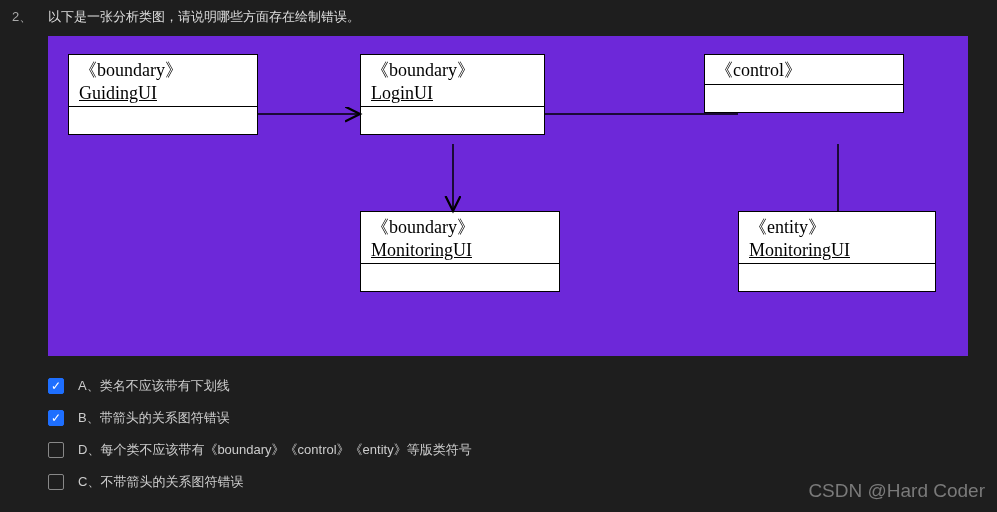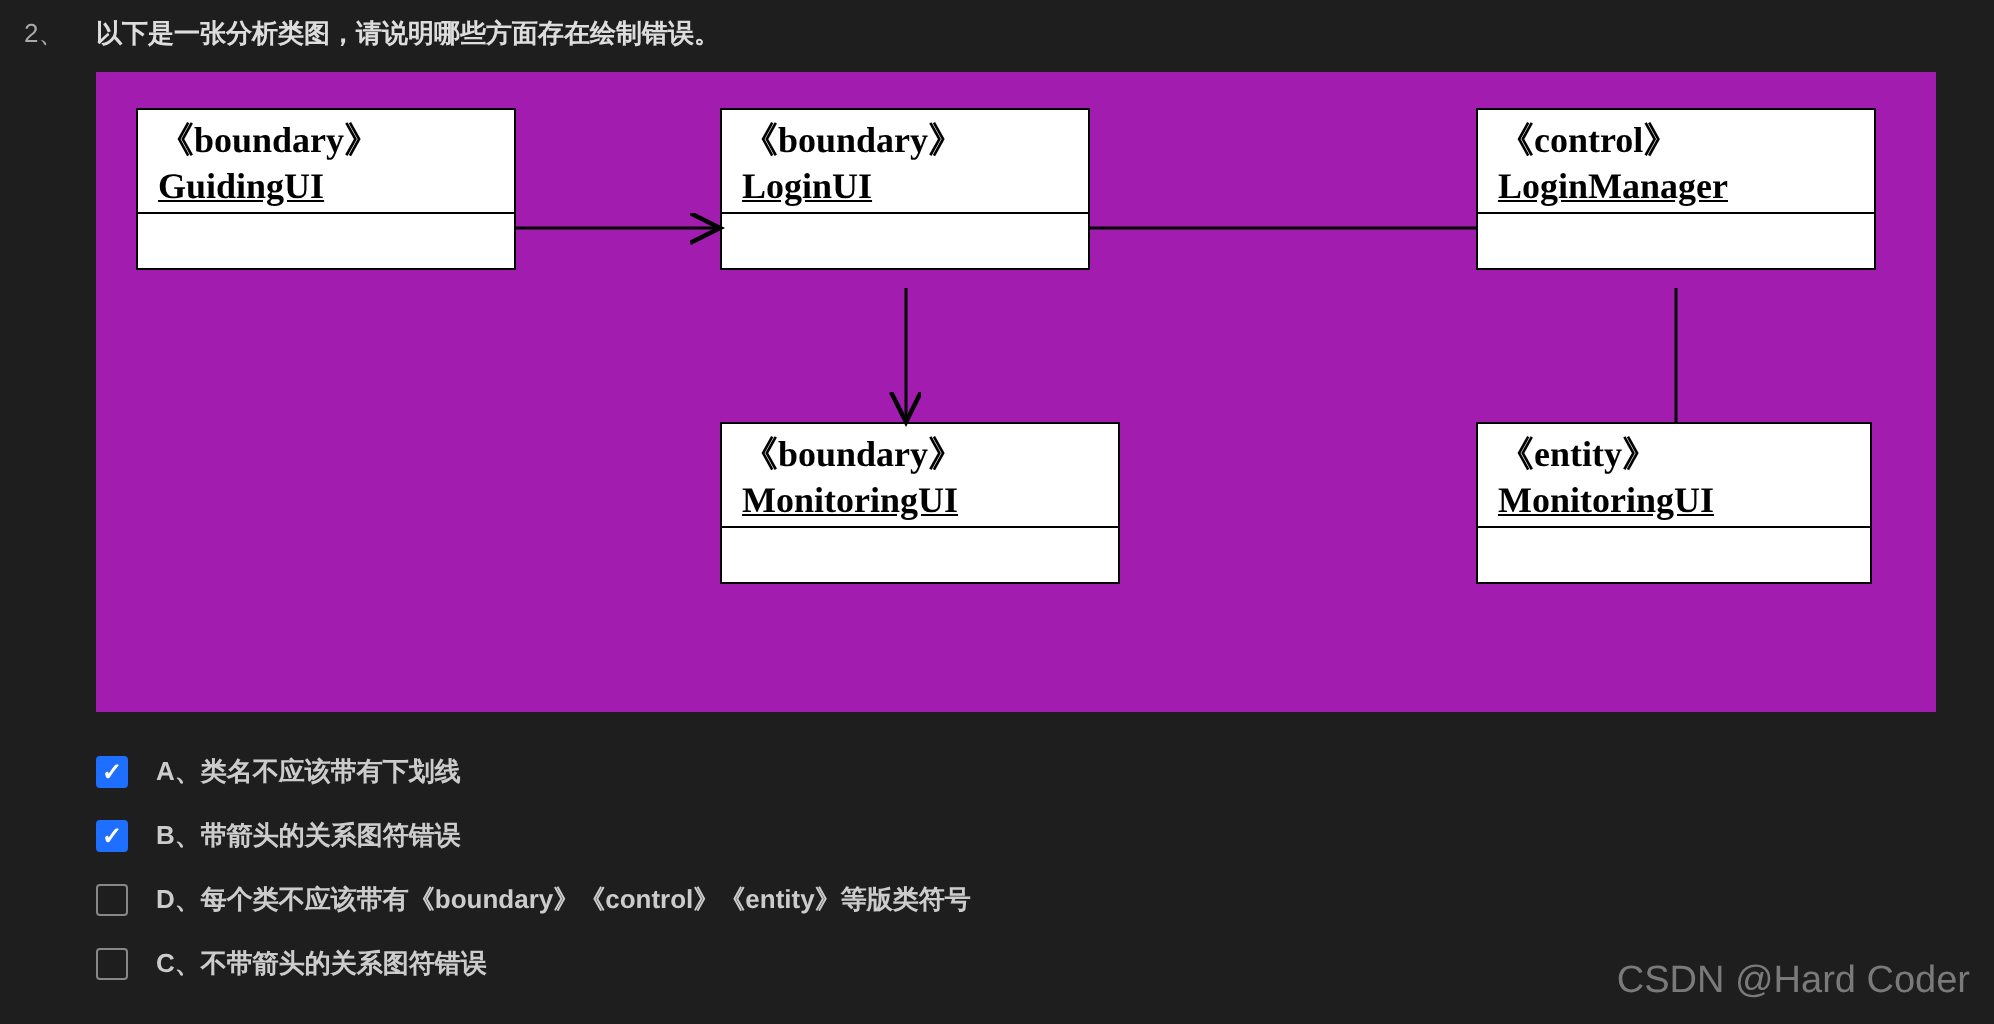--- a/index.html
+++ b/index.html
@@ -12,46 +12,46 @@
     position: relative;
     overflow: hidden;
   }
   .row { display: flex; }
   .qnum {
     width: 48px;
     padding: 8px 0 0 12px;
     color: #aaa;
     font-size: 13px;
   }
-  .qbody { flex: 1; padding: 8px 0 0 0; font-weight: bold; }
+  .qbody { flex: 1; padding: 8px 0 0 0; }
   .qtext { font-size: 13px; color: #ddd; margin-bottom: 10px; }
 
   .diagram {
-    background: #a21caf;
+    background: #6d28d9;
     width: 920px;
     height: 320px;
     position: relative;
     color: #000;
     font-family: "Times New Roman", serif;
     font-size: 18px;
     margin-bottom: 14px;
   }
   .cls {
     position: absolute;
     border: 1.5px solid #000;
     background: #fff;
   }
   .cls .top { padding: 4px 10px 2px 10px; line-height: 1.25; }
   .cls .bot { border-top: 1.5px solid #000; height: 28px; }
   .stereo { display: block; }
   .cname { display: block; text-decoration: underline; }
 
   .c1 { left: 20px;  top: 18px; width: 190px; }
   .c2 { left: 312px; top: 18px; width: 185px; }
-  .c3 { left: 690px; top: 18px; width: 200px; }
+  .c3 { left: 656px; top: 18px; width: 200px; }
   .c4 { left: 312px; top: 175px; width: 200px; }
   .c5 { left: 690px; top: 175px; width: 198px; }
 
   svg.lines { position: absolute; left: 0; top: 0; width: 920px; height: 320px; pointer-events: none; }
 
   .options { padding-left: 0; }
   .opt {
     display: flex;
     align-items: center;
     font-size: 13px;
@@ -102,21 +102,20 @@
       <div class="cls c2">
         <div class="top">
           <span class="stereo">《boundary》</span>
           <span class="cname">LoginUI</span>
         </div>
         <div class="bot"></div>
       </div>
       <div class="cls c3">
         <div class="top">
           <span class="stereo">《control》</span>
-          <span class="cname">LoginManager</span>
         </div>
         <div class="bot"></div>
       </div>
       <div class="cls c4">
         <div class="top">
           <span class="stereo">《boundary》</span>
           <span class="cname">MonitoringUI</span>
         </div>
         <div class="bot"></div>
       </div>

